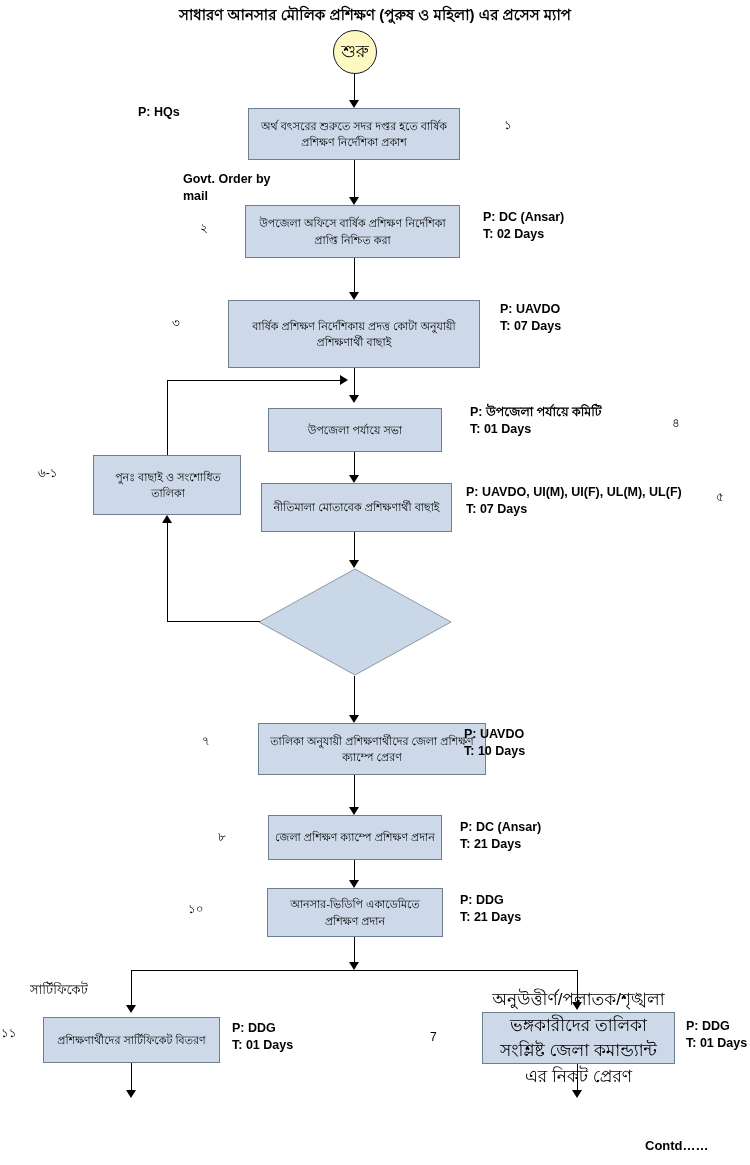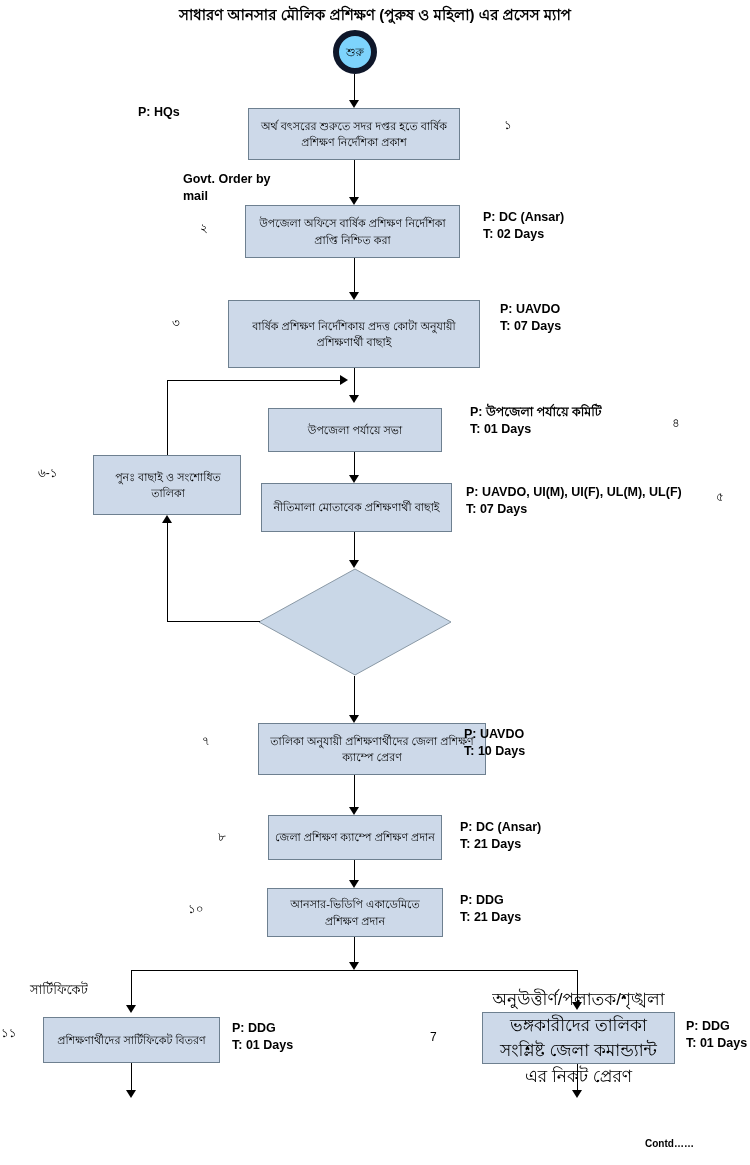--- a/index.html
+++ b/index.html
@@ -3,38 +3,38 @@
 <meta charset="utf-8">
 <style>
   html,body{margin:0;padding:0;background:#fff;}
   .canvas{position:relative;width:750px;height:1165px;background:#fff;
           font-family:"Liberation Sans","DejaVu Sans",sans-serif;color:#000;overflow:hidden;}
   .title{position:absolute;left:0;top:3px;width:750px;text-align:center;
          font-size:15px;font-weight:bold;}
   .node{position:absolute;background:#cdd9e9;border:1px solid #6e8090;
         display:flex;align-items:center;justify-content:center;text-align:center;
         font-size:11px;line-height:1.5;padding:2px 5px;box-sizing:border-box;}
-  .circle{border-radius:50%;background:#7dd3fc;border:6px solid #0f172a;font-size:11px;}
+  .circle{border-radius:50%;background:#fef9c3;border:1px solid #0f172a;font-size:17px;}
   .sidelabel{position:absolute;font-size:12.5px;font-weight:bold;line-height:1.35;}
   .num{position:absolute;font-size:12px;font-weight:normal;}
   .edgelabel{position:absolute;font-size:13px;}
   .vline{position:absolute;width:1px;background:#000;}
   .hline{position:absolute;height:1px;background:#000;}
   .ad{position:absolute;width:0;height:0;border-left:5px solid transparent;
       border-right:5px solid transparent;border-top:8px solid #000;}
   .au{position:absolute;width:0;height:0;border-left:5px solid transparent;
       border-right:5px solid transparent;border-bottom:8px solid #000;}
   .ar{position:absolute;width:0;height:0;border-top:5px solid transparent;
       border-bottom:5px solid transparent;border-left:8px solid #000;}
   .diamond-wrap{position:absolute;left:258px;top:568px;width:194px;height:108px;}
   .diamond-text{position:absolute;left:258px;top:568px;width:194px;height:108px;
       display:flex;flex-direction:column;align-items:center;justify-content:center;
       text-align:center;font-size:13px;line-height:1.55;}
   .small{font-size:17px;line-height:1.5;}
-  .contd{position:absolute;left:645px;top:1138px;font-size:10px;font-weight:bold;}
+  .contd{position:absolute;left:645px;top:1138px;font-size:13px;font-weight:bold;}
 </style>
 </head>
 <body>
 
 <div class="canvas">
 
   <div class="title">সাধারণ আনসার মৌলিক প্রশিক্ষণ (পুরুষ ও মহিলা) এর প্রসেস ম্যাপ</div>
 
   <div class="node circle" style="left:333px;top:30px;width:44px;height:44px;">শুরু</div>
 

